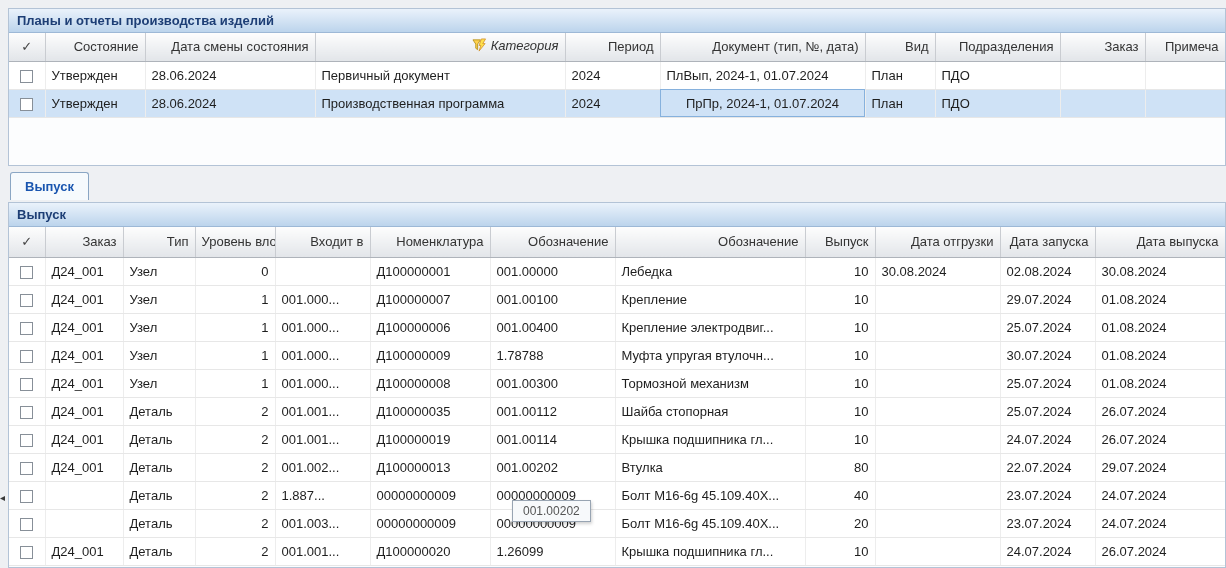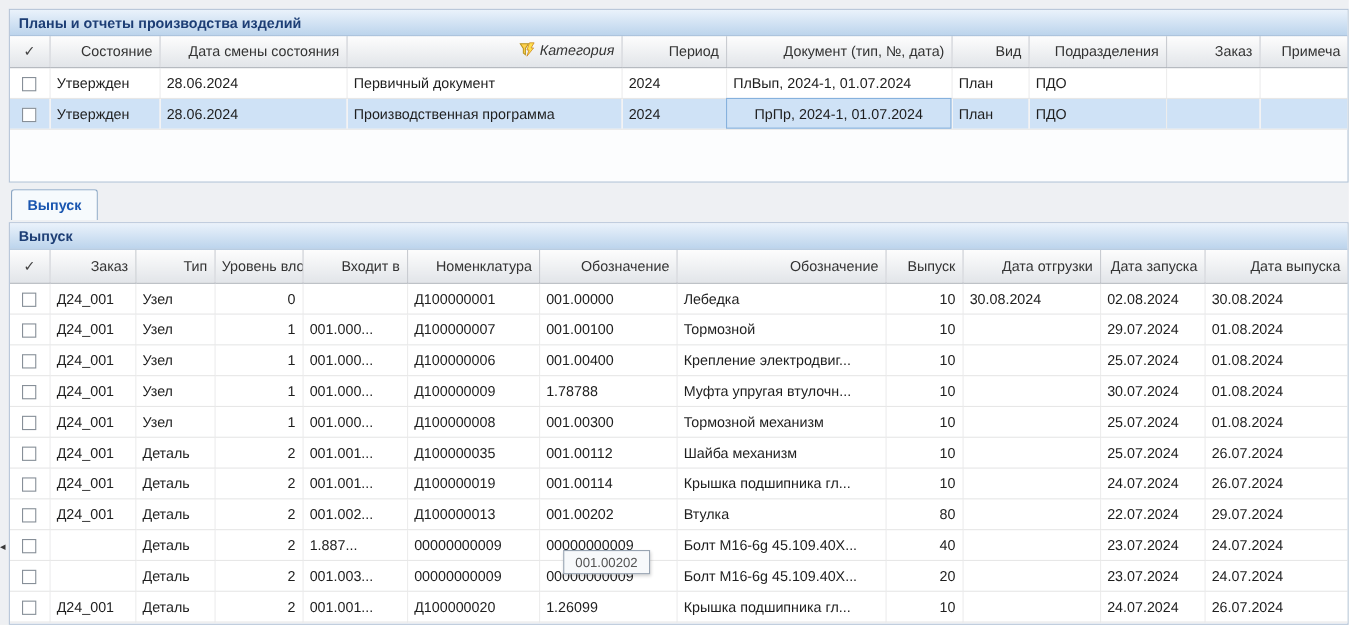--- a/index.html
+++ b/index.html
@@ -210,21 +210,21 @@
           <td>30.08.2024</td>
         </tr>
         <tr>
           <td class="check-cell"><span class="checkbox"></span></td>
           <td>Д24_001</td>
           <td>Узел</td>
           <td class="num">1</td>
           <td>001.000...</td>
           <td>Д100000007</td>
           <td>001.00100</td>
-          <td>Тормозной</td>
+          <td>Крепление</td>
           <td class="num">10</td>
           <td></td>
           <td>29.07.2024</td>
           <td>01.08.2024</td>
         </tr>
         <tr>
           <td class="check-cell"><span class="checkbox"></span></td>
           <td>Д24_001</td>
           <td>Узел</td>
           <td class="num">1</td>
@@ -266,21 +266,21 @@
           <td>01.08.2024</td>
         </tr>
         <tr>
           <td class="check-cell"><span class="checkbox"></span></td>
           <td>Д24_001</td>
           <td>Деталь</td>
           <td class="num">2</td>
           <td>001.001...</td>
           <td>Д100000035</td>
           <td>001.00112</td>
-          <td>Шайба механизм</td>
+          <td>Шайба стопорная</td>
           <td class="num">10</td>
           <td></td>
           <td>25.07.2024</td>
           <td>26.07.2024</td>
         </tr>
         <tr>
           <td class="check-cell"><span class="checkbox"></span></td>
           <td>Д24_001</td>
           <td>Деталь</td>
           <td class="num">2</td>

